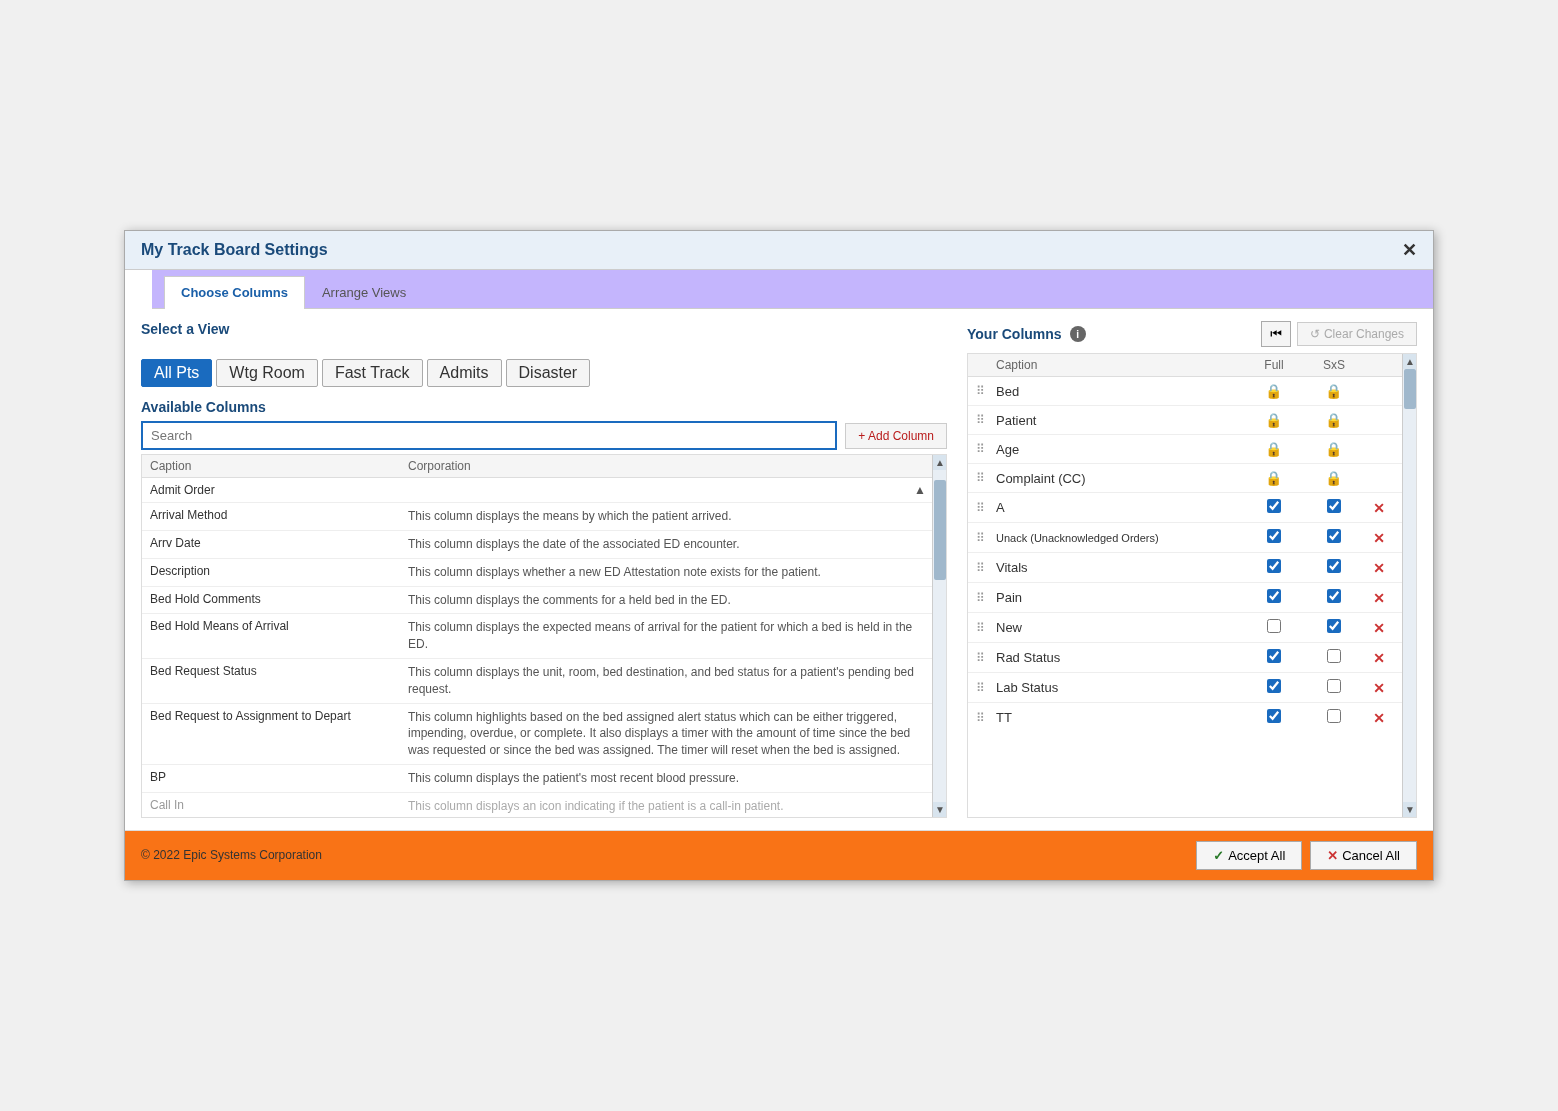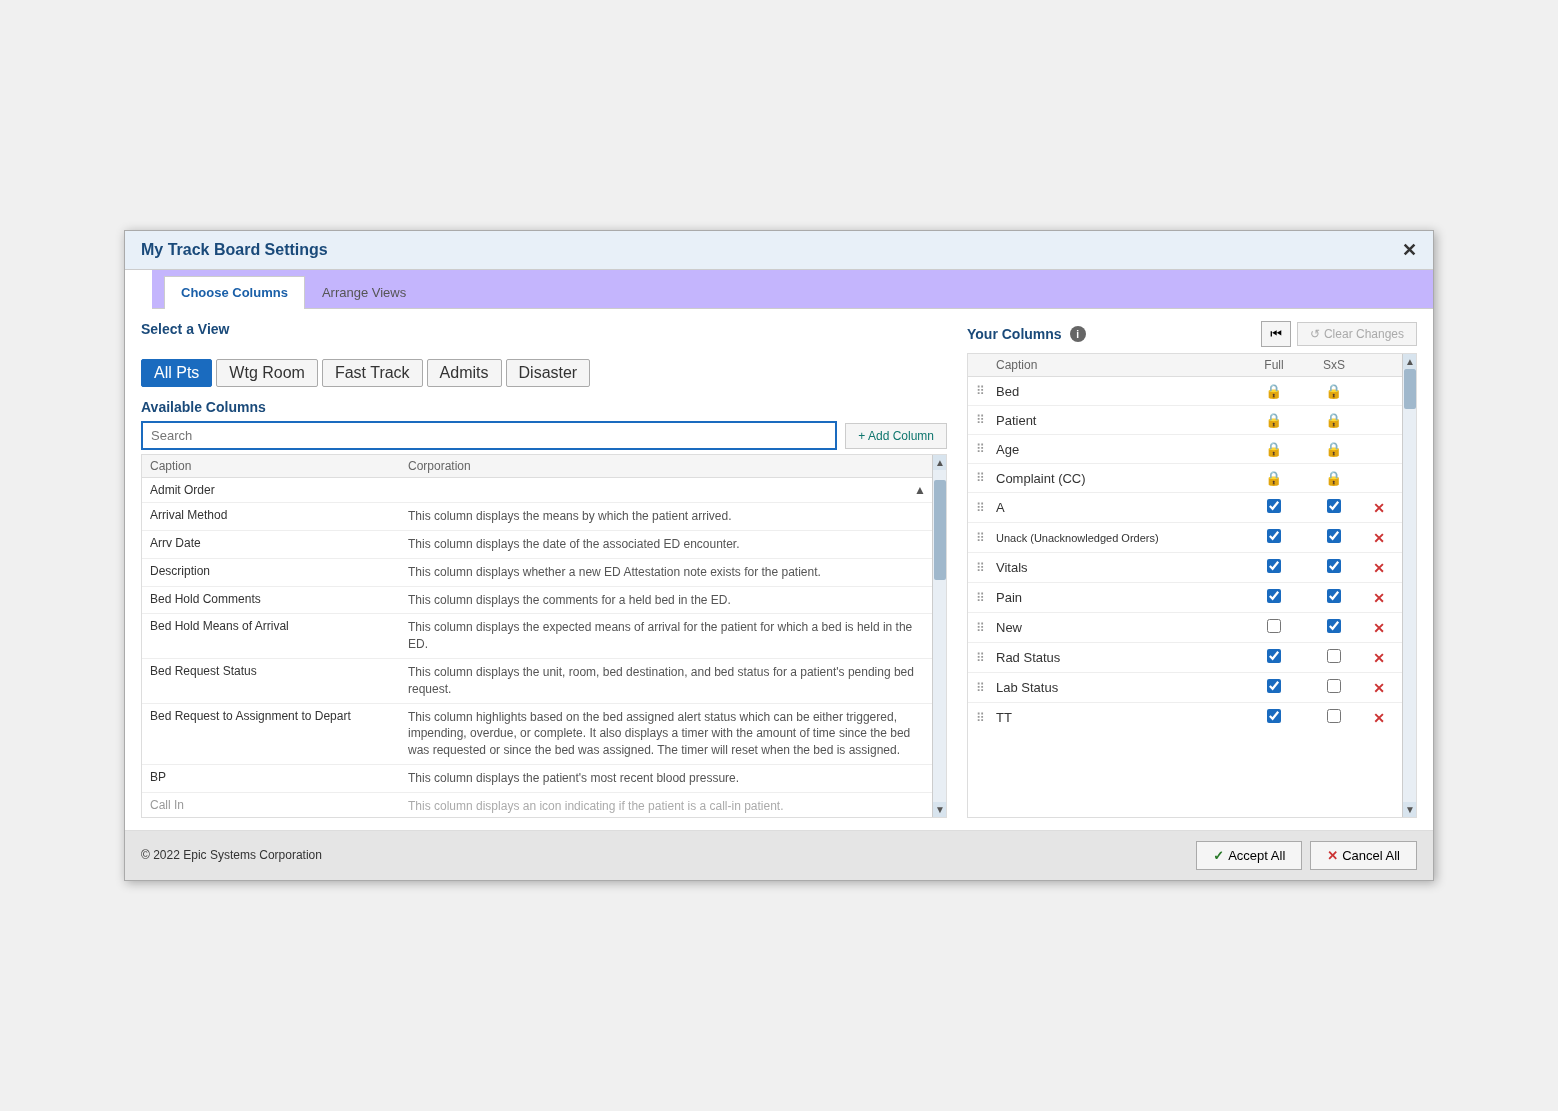--- a/index.html
+++ b/index.html
@@ -15,21 +15,21 @@
     .content { display: flex; flex: 1; padding: 12px 16px; gap: 20px; min-height: 0; }
     .left-panel { flex: 1; display: flex; flex-direction: column; min-width: 0; }
     .right-panel { width: 450px; display: flex; flex-direction: column; min-width: 0; }
     .section-title { font-weight: bold; color: #1a4a7a; font-size: 14px; margin-bottom: 22px; }
     .view-buttons { display: flex; gap: 4px; margin-bottom: 12px; }
     .view-btn { padding: 4px 12px; border: 1px solid #aaa; background: #f5f5f5; cursor: pointer; font-size: 16px; color: #333; border-radius: 2px; }
     .view-btn.active { background: #1a6bbf; color: #fff; border-color: #1a6bbf; }
     .available-columns-title { font-weight: bold; color: #1a4a7a; font-size: 14px; margin-bottom: 6px; }
     .search-row { display: flex; gap: 8px; margin-bottom: 4px; align-items: center; }
     .search-input { flex: 1; padding: 5px 8px; border: 2px solid #1a6bbf; font-size: 13px; outline: none; }
-    .add-column-btn { padding: 5px 12px; background: #f5f5f5; border: 1px solid #ccc; color: #0f766e; font-size: 12px; cursor: default; white-space: nowrap; }
+    .add-column-btn { padding: 5px 12px; background: #f5f5f5; border: 1px solid #ccc; color: #b91c1c; font-size: 12px; cursor: default; white-space: nowrap; }
     .columns-table { border: 1px solid #ddd; flex: 1; overflow: hidden; display: flex; flex-direction: column; }
     .columns-header { display: grid; grid-template-columns: 1fr 2fr; padding: 4px 8px; background: #f5f5f5; border-bottom: 1px solid #ddd; font-size: 12px; color: #666; }
     .columns-body { overflow-y: auto; flex: 1; }
     .col-row { display: grid; grid-template-columns: 1fr 2fr; padding: 5px 8px; border-bottom: 1px solid #eee; align-items: start; font-size: 12px; position: relative; }
     .col-row:last-child { border-bottom: none; }
     .col-name { color: #333; padding-right: 8px; font-size: 12px; }
     .col-desc { color: #555; font-size: 12px; line-height: 1.4; }
     
     .right-header { display: flex; justify-content: space-between; align-items: center; margin-bottom: 6px; }
     .your-columns-title { font-weight: bold; color: #1a4a7a; font-size: 14px; }
@@ -41,21 +41,21 @@
     .your-columns-body { overflow-y: auto; flex: 1; }
     .your-col-row { display: grid; grid-template-columns: 20px 1fr 60px 60px 30px; padding: 6px 8px; border-bottom: 1px solid #eee; align-items: center; font-size: 13px; }
     .your-col-row:last-child { border-bottom: none; }
     .drag-handle { color: #999; font-size: 12px; cursor: grab; }
     .col-caption { color: #333; }
     .cell-center { text-align: center; }
     .lock-icon { color: #aaa; font-size: 14px; }
     .checkbox { width: 14px; height: 14px; accent-color: #1a6bbf; cursor: pointer; }
     .remove-btn { color: #cc3333; cursor: pointer; font-weight: bold; font-size: 14px; text-align: center; }
     .info-icon { display: inline-flex; align-items: center; justify-content: center; width: 16px; height: 16px; border-radius: 50%; background: #666; color: #fff; font-size: 10px; font-weight: bold; margin-left: 4px; cursor: pointer; }
-    .footer { display: flex; justify-content: space-between; align-items: center; padding: 10px 16px; border-top: 1px solid #ddd; background: #e5e5e5; }
+    .footer { display: flex; justify-content: space-between; align-items: center; padding: 10px 16px; border-top: 1px solid #ddd; background: #f97316; }
     .footer-text { font-size: 12px; color: #333; }
     .footer-buttons { display: flex; gap: 8px; }
     .accept-btn { padding: 6px 16px; background: #f5f5f5; border: 1px solid #aaa; cursor: pointer; font-size: 13px; display: flex; align-items: center; gap: 4px; }
     .cancel-btn { padding: 6px 16px; background: #f5f5f5; border: 1px solid #aaa; cursor: pointer; font-size: 13px; display: flex; align-items: center; gap: 4px; }
     .checkmark { color: #2a7a2a; font-weight: bold; }
     .xmark { color: #cc3333; font-weight: bold; }
   </style>
 </head>
 <body>
 

